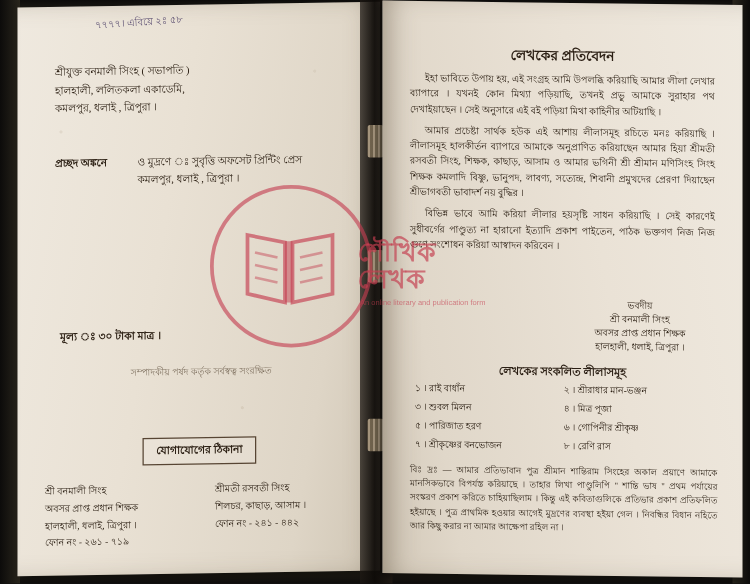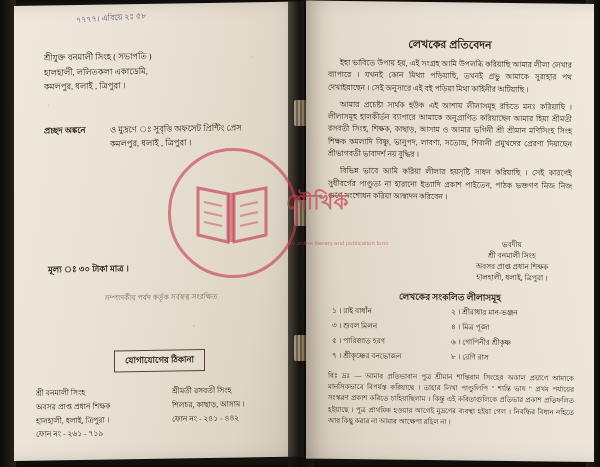--- a/index.html
+++ b/index.html
@@ -359,18 +359,19 @@
       <div class="wm-circle"></div>
       <svg class="wm-book" viewBox="0 0 76 66">
         <path d="M4 8 L34 14 L34 62 L4 55 Z" fill="none" stroke="rgba(196,62,80,.65)" stroke-width="3"></path>
         <path d="M72 8 L40 14 L40 62 L72 55 Z" fill="none" stroke="rgba(196,62,80,.65)" stroke-width="3"></path>
         <rect x="34" y="13" width="6" height="49" fill="rgba(196,62,80,.5)"></rect>
         <path d="M10 22 L28 26 M10 32 L28 36 M10 42 L28 46" stroke="rgba(196,62,80,.45)" stroke-width="2.2"></path>
         <path d="M46 26 L64 22 M46 36 L64 32 M46 46 L64 42" stroke="rgba(196,62,80,.45)" stroke-width="2.2"></path>
       </svg>
       <div class="wm-text">
         <div>শৌখিক</div>
+        <div>লেখক</div>
       </div>
       <div class="wm-sub">An online literary and publication form</div>
     </div>
 
   </div>
 </div>
 
 </body></html>

